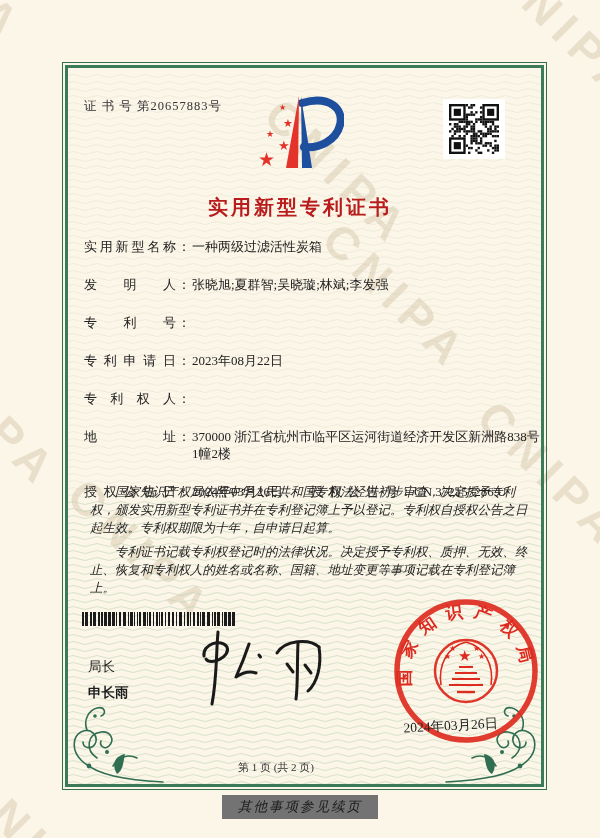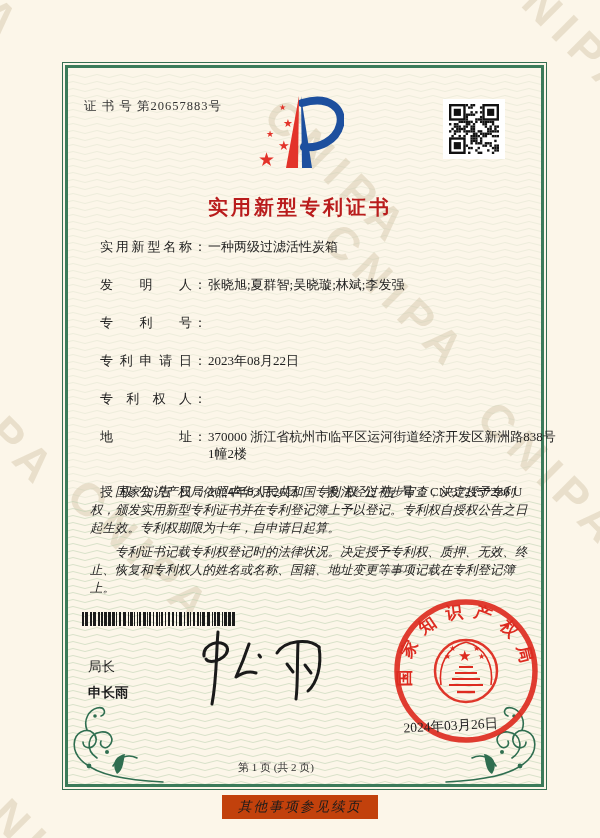--- a/index.html
+++ b/index.html
@@ -31,21 +31,21 @@
   .corner-orn.left { left:4px; }
   .corner-orn.right { right:4px; transform:scaleX(-1); }
 
   .cert-no { position:absolute; left:84px; top:98px; font-size:12.5px; letter-spacing:1px; color:#333;text-align:center; }
   .logo { position:absolute; left:252px; top:94px; }
   .qr-box { position:absolute; left:443px; top:99px; width:62px; height:60px; background:#fff;
             display:flex; align-items:center; justify-content:center; }
   .title { position:absolute; left:0; top:181px; width:600px; text-align:center;
            font-size:20px; font-weight:bold; letter-spacing:3px; color:#b91c1c; }
 
-  .rows { position:absolute; left:84px; top:238px; width:458px; font-size:13px; line-height:17px;margin-left:16px; }
+  .rows { position:absolute; left:84px; top:238px; width:458px; font-size:13px; line-height:17px; }
   .row { display:flex; margin-bottom:21px; }
   .flabel { width:92px; flex:0 0 92px; text-align:justify; text-align-last:justify; }
   .colon { flex:0 0 16px; text-align:center; }
   .fval { flex:1 1 auto; }
   .pair2 { display:flex; margin-left:10px; flex:0 0 auto; }
   .pair2 .flabel { width:88px; flex:0 0 88px; }
   .val-date { flex:0 0 108px; }
 
   .paras { position:absolute; left:78px; top:483px; width:452px; font-size:12.5px;
            line-height:18px; font-style:italic; color:#222; }
@@ -55,21 +55,21 @@
   .official-title { position:absolute; left:88px; top:658px; font-size:13.5px; font-weight:400;
                     font-family:"Liberation Sans","DejaVu Sans",sans-serif; color:#1c1c1c; }
   .official-name  { position:absolute; left:88px; top:684px; font-size:13.5px; font-weight:600;
                     font-family:"Liberation Sans","DejaVu Sans",sans-serif; color:#1c1c1c; }
   .signature { position:absolute; left:185px; top:626px; }
   .seal { position:absolute; left:385px; top:597px; }
 
   .page-info { position:absolute; left:0; top:760px; width:552px; text-align:center;
                font-size:11px; color:#333; }
   .cont-note { position:absolute; left:0; top:795px; width:600px; text-align:center; }
-  .cont-note span { display:inline-block; background:#c2410c; padding:3px 16px;
+  .cont-note span { display:inline-block; background:#737373; padding:3px 16px;
                     font-size:13.5px; font-style:italic; letter-spacing:2px; color:#1b1b1b; }
 </style>
 </head>
 <body>
 
 <div class="page">
 
   <span class="wm" style="left:-95px;top:-115px">CNIPA</span>
   <span class="wm" style="left:292px;top:88px">CNIPA</span>
   <span class="wm" style="left:350px;top:212px">CNIPA</span>

